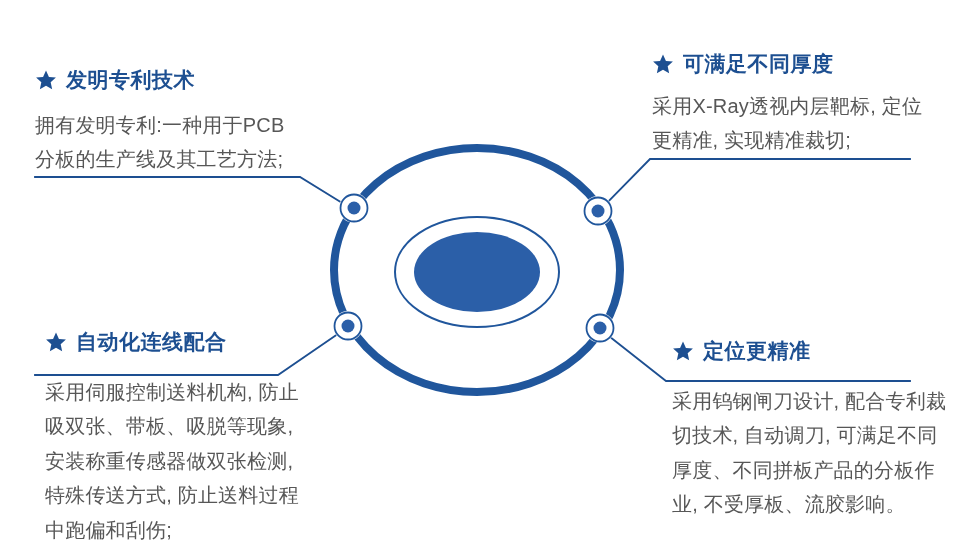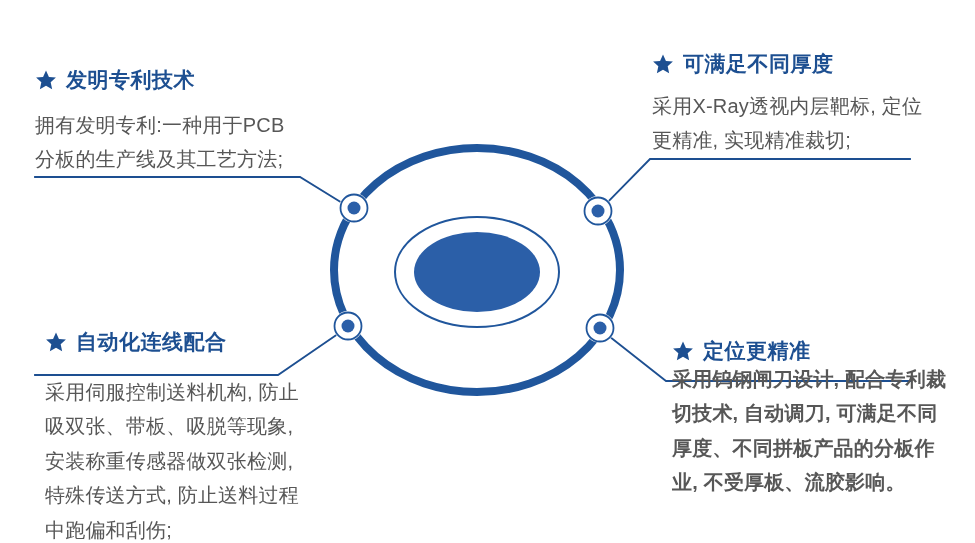--- a/index.html
+++ b/index.html
@@ -87,22 +87,22 @@
   #feature-bottom-left .feature-body {
     margin-top: 22px;
     width: 272px;
   }
   #feature-bottom-right {
     left: 672px;
     top: 339px;
     width: 290px;
   }
   #feature-bottom-right .feature-body {
+    margin-top: 22px;
     width: 278px;
-    font-weight: bold;
   }
   #feature-bottom-left .feature-heading,
   #feature-bottom-right .feature-heading {
     margin-bottom: 0;
   }
 </style>
 </head>
 <body>
 
 <div id="stage">

